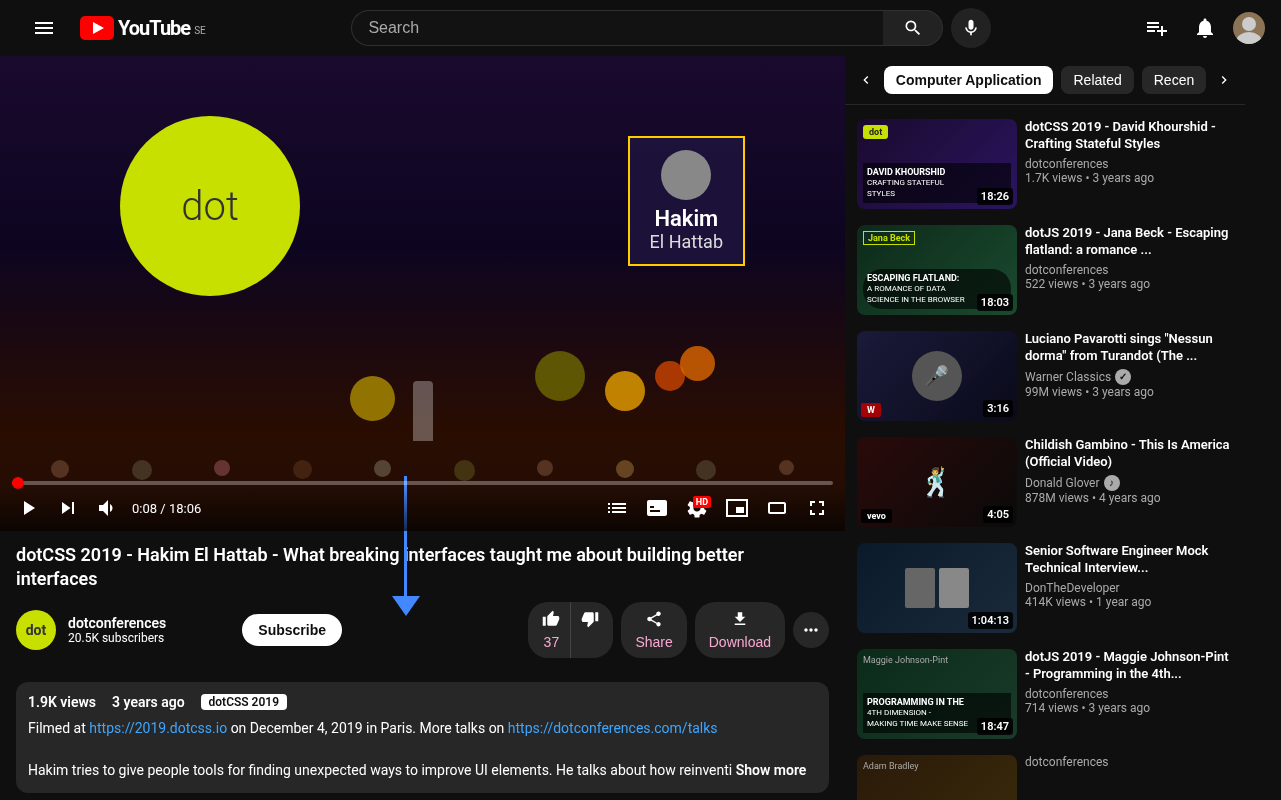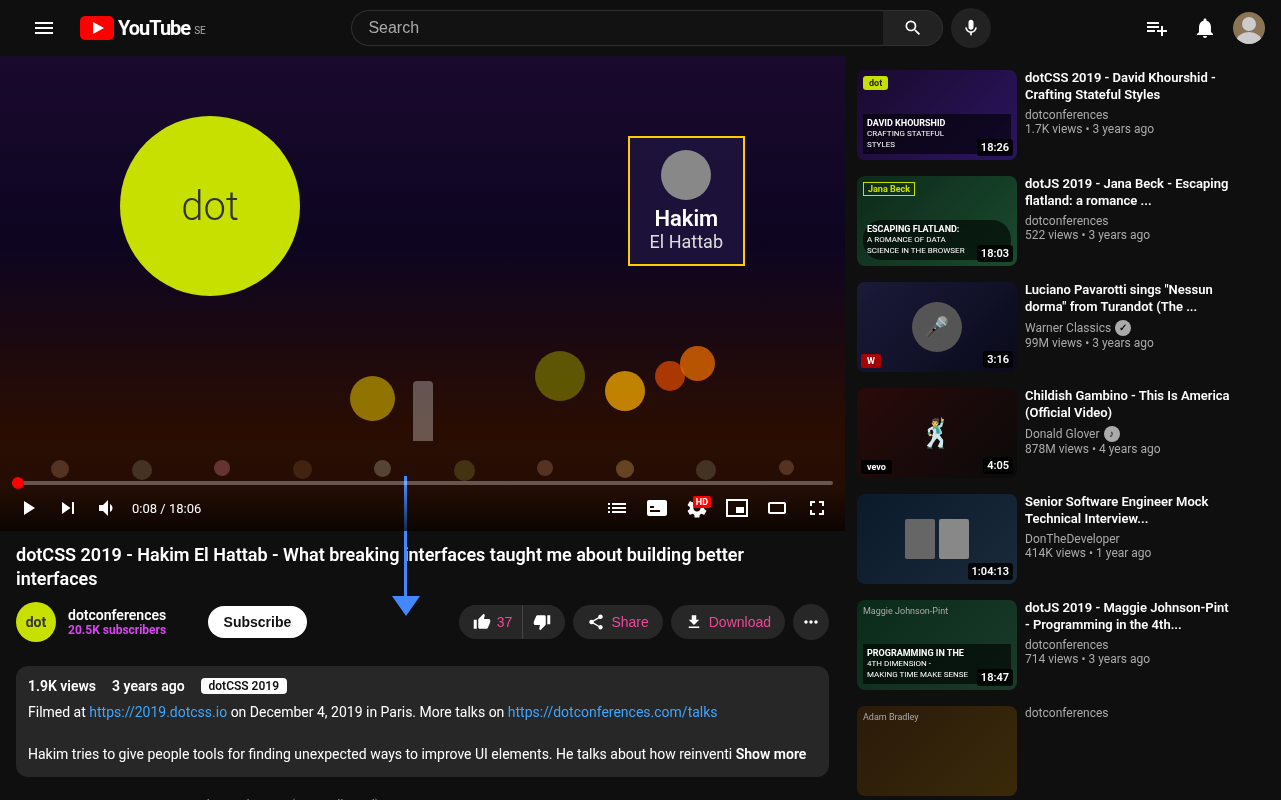--- a/index.html
+++ b/index.html
@@ -62,24 +62,24 @@
     .arrow-line { width: 3px; height: 120px; background: #4488ff; }
     .arrow-head { width: 0; height: 0; border-left: 14px solid transparent; border-right: 14px solid transparent; border-top: 20px solid #4488ff; }
 
     
     .video-info { padding: 12px 16px; }
     .video-title { font-size: 18px; font-weight: 600; color: #fff; line-height: 1.3; margin-bottom: 12px; }
     .channel-row { display: flex; align-items: center; gap: 12px; margin-bottom: 12px; }
     .channel-avatar { width: 40px; height: 40px; border-radius: 50%; background: #c8e000; display: flex; align-items: center; justify-content: center; font-size: 14px; font-weight: bold; color: #333; flex-shrink: 0; }
     .channel-info { flex: 1; }
     .channel-name { font-size: 14px; font-weight: 600; color: #fff; }
-    .channel-subs { font-size: 12px; color: #d946ef; font-weight: bold; }
+    .channel-subs { font-size: 12px; color: #ffffff; }
     .subscribe-btn { background: #fff; color: #0f0f0f; border: none; border-radius: 20px; padding: 8px 16px; font-size: 14px; font-weight: 600; cursor: pointer; }
     .action-btns { display: flex; gap: 8px; align-items: center; }
-    .action-btn { background: #272727; border: none; color: #ec4899; border-radius: 20px; padding: 8px 14px; cursor: pointer; display: flex; align-items: center; gap: 6px; font-size: 14px; }
+    .action-btn { background: #272727; border: none; color: #f9a8d4; border-radius: 20px; padding: 8px 14px; cursor: pointer; display: flex; align-items: center; gap: 6px; font-size: 14px; flex-direction: column; }
     .action-btn.like { border-right: 1px solid #444; border-radius: 20px 0 0 20px; padding-right: 10px; }
     .action-btn.dislike { border-radius: 0 20px 20px 0; padding-left: 10px; }
     .like-group { display: flex; background: #272727; border-radius: 20px; overflow: hidden; }
     .more-btn { background: #272727; border: none; color: #fff; border-radius: 50%; width: 36px; height: 36px; cursor: pointer; display: flex; align-items: center; justify-content: center; }
 
     
     .description-box { background: #272727; border-radius: 12px; padding: 12px; margin: 0 16px 16px; }
     .description-meta { display: flex; gap: 16px; font-size: 14px; font-weight: 600; margin-bottom: 8px; }
     .description-meta span { color: #fff; }
     .description-text { font-size: 14px; color: #fff; line-height: 1.5; }
@@ -358,20 +358,35 @@
     </div>
 
     <div class="license-row">
       <span>License</span>
       <a href="#" class="license-link">Creative Commons Attribution license (reuse allowed)</a>
     </div>
   </div>
 
   <div class="sidebar">
 
+    <div class="category-tabs">
+      <button class="tab-arrow">
+        <svg width="16" height="16" viewBox="0 0 24 24" fill="white">
+            <path d="M15.41 7.41L14 6l-6 6 6 6 1.41-1.41L10.83 12z"></path>
+          </svg>
+      </button>
+      <button class="tab-chip active">Computer Application</button>
+      <button class="tab-chip">Related</button>
+      <button class="tab-chip">Recen</button>
+      <button class="tab-arrow">
+        <svg width="16" height="16" viewBox="0 0 24 24" fill="white">
+            <path d="M10 6L8.59 7.41 13.17 12l-4.58 4.59L10 18l6-6z"></path>
+          </svg>
+      </button>
+    </div>
 
     <div class="video-list">
 
       <div class="video-item">
         <div class="thumb-container">
           <div class="thumb-bg thumb-1" style="display:flex; flex-direction:column; align-items:flex-start; justify-content:space-between; padding:6px;">
             <div style="background:#c8e000; color:#222; font-size:9px; font-weight:bold; padding:2px 6px; border-radius:3px;">dot</div>
             <div style="width:100%; background:rgba(0,0,0,0.6); padding:4px; font-size:9px; color:#fff; font-weight:bold; line-height:1.2;">DAVID KHOURSHID<br><span style="font-weight:normal; font-size:8px;">CRAFTING STATEFUL</span><br><span style="font-weight:normal; font-size:8px;">STYLES</span></div>
           </div>
           <span class="duration-badge">18:26</span>

